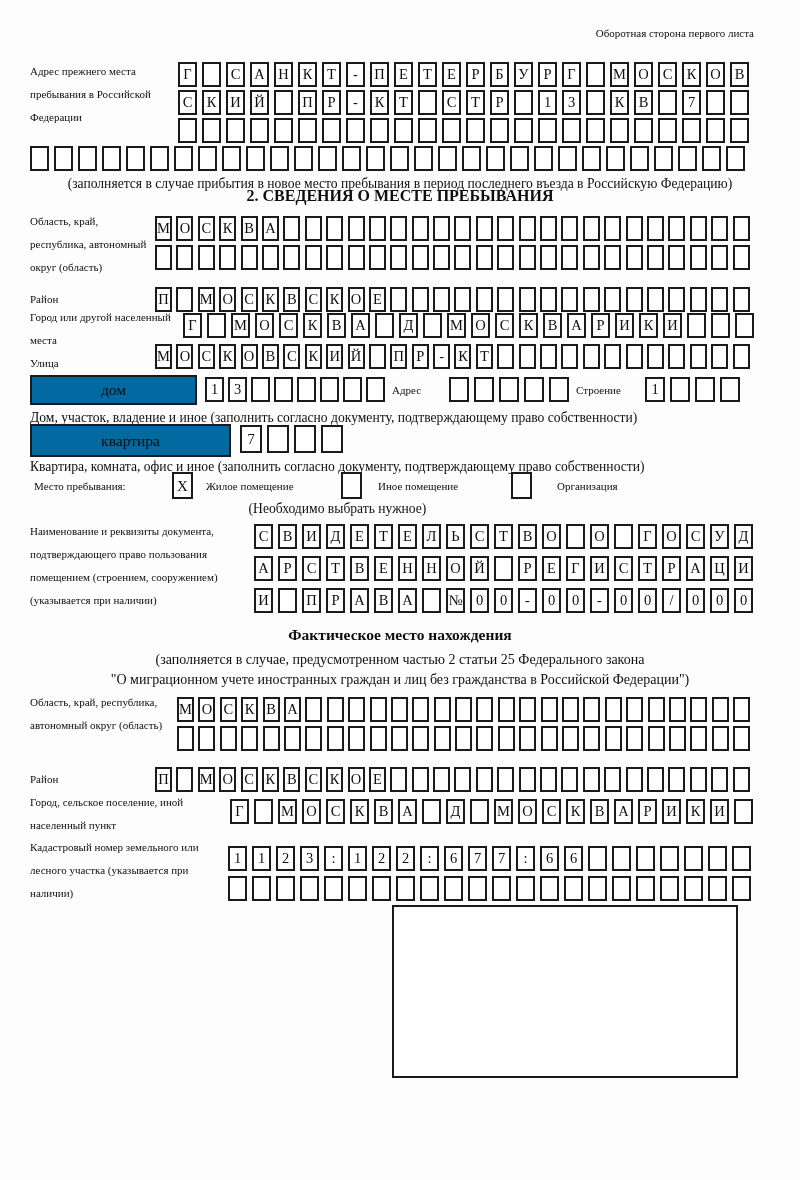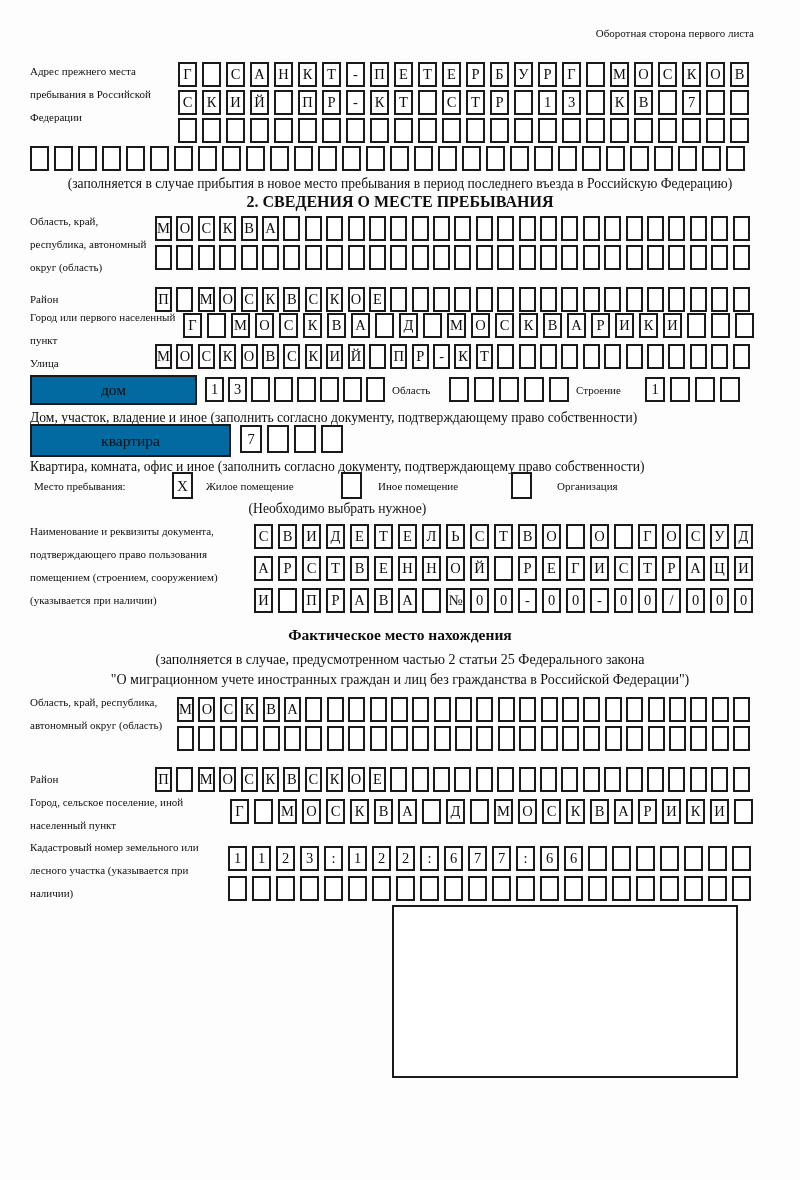--- a/index.html
+++ b/index.html
@@ -157,21 +157,21 @@
       <span class="cell"></span>
       <span class="cell"></span>
       <span class="cell"></span>
       <span class="cell"></span>
       <span class="cell"></span>
       <span class="cell"></span>
       <span class="cell"></span>
     </div>
   <div class="abs cap center" style="top:175px;">(заполняется в случае прибытия в новое место пребывания в период последнего въезда в Российскую Федерацию)</div>
 
-  <div class="abs center bold" style="top:193px; font-size:16px;">2. СВЕДЕНИЯ О МЕСТЕ ПРЕБЫВАНИЯ</div>
+  <div class="abs center bold" style="top:187px; font-size:16px;">2. СВЕДЕНИЯ О МЕСТЕ ПРЕБЫВАНИЯ</div>
 
   <div class="abs lbl" style="left:30px; top:210px; width:122px;">Область, край, республика, автономный округ (область)</div>
   <div class="cr p21" style="left:155px; top:216px;">
       <span class="cell">М</span>
       <span class="cell">О</span>
       <span class="cell">С</span>
       <span class="cell">К</span>
       <span class="cell">В</span>
       <span class="cell">А</span>
       <span class="cell"></span>
@@ -253,21 +253,21 @@
       <span class="cell"></span>
       <span class="cell"></span>
       <span class="cell"></span>
       <span class="cell"></span>
       <span class="cell"></span>
       <span class="cell"></span>
       <span class="cell"></span>
       <span class="cell"></span>
     </div>
 
-  <div class="abs lbl" style="left:30px; top:306px; width:155px;">Город или первого населенный пункт</div>
+  <div class="abs lbl" style="left:30px; top:306px; width:155px;">Город или другой населенный места</div>
   <div class="cr p24" style="left:183px; top:313px;">
       <span class="cell">Г</span>
       <span class="cell"></span>
       <span class="cell">М</span>
       <span class="cell">О</span>
       <span class="cell">С</span>
       <span class="cell">К</span>
       <span class="cell">В</span>
       <span class="cell">А</span>
       <span class="cell"></span>
@@ -324,21 +324,21 @@
   <div class="cr p23" style="left:205px; top:377px;">
       <span class="cell">1</span>
       <span class="cell">3</span>
       <span class="cell"></span>
       <span class="cell"></span>
       <span class="cell"></span>
       <span class="cell"></span>
       <span class="cell"></span>
       <span class="cell"></span>
     </div>
-  <div class="abs lbl" style="left:392px; top:379px;">Область</div>
+  <div class="abs lbl" style="left:392px; top:379px;">Адрес</div>
   <div class="cr p25" style="left:449px; top:377px;">
       <span class="cell"></span>
       <span class="cell"></span>
       <span class="cell"></span>
       <span class="cell"></span>
       <span class="cell"></span>
     </div>
   <div class="abs lbl" style="left:576px; top:379px;">Строение</div>
   <div class="cr p25" style="left:645px; top:377px;">
       <span class="cell">1</span>

